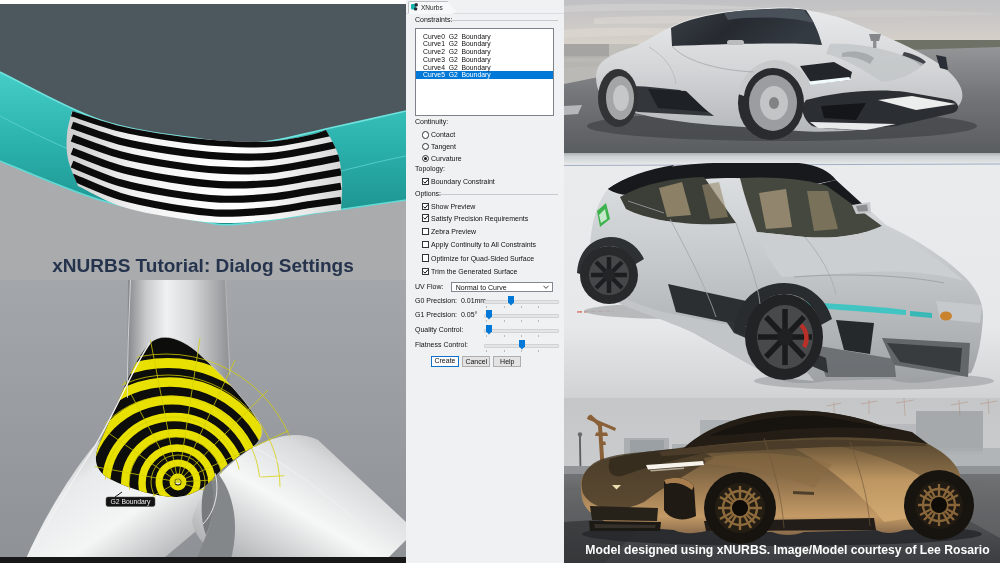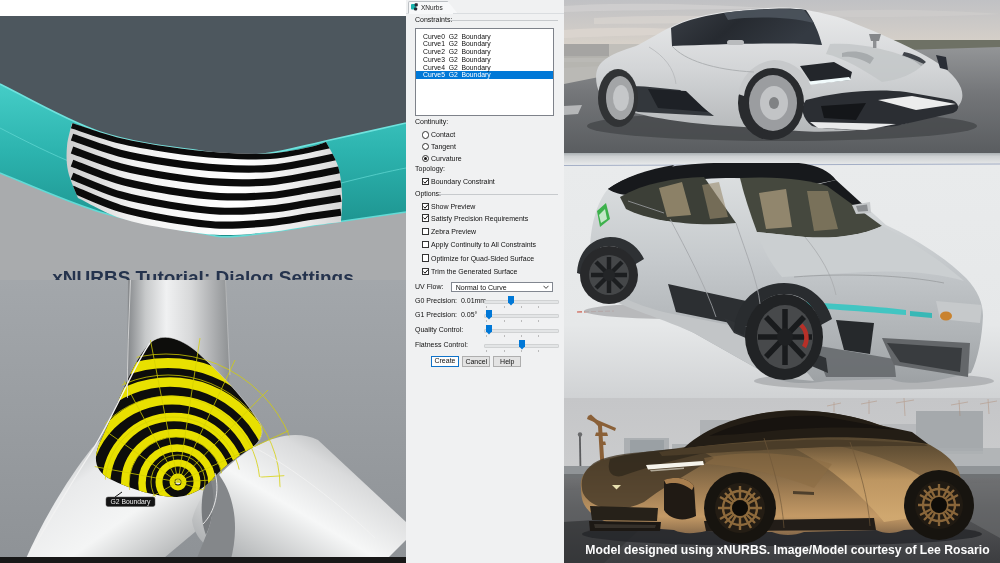--- a/index.html
+++ b/index.html
@@ -5,21 +5,21 @@
 #page{position:relative;width:1000px;height:563px;background:#fff;overflow:hidden;font-family:"Liberation Sans",sans-serif}
 .abs{position:absolute}
 #dlg{left:406px;top:0;width:158px;height:563px;background:#f0f1f2;font-family:"Liberation Sans",sans-serif}
 .lbl{position:absolute;font-size:7px;color:#111;white-space:nowrap}
 .cb{position:absolute;width:5.5px;height:5.5px;border:1px solid #333;background:#fff}
 .rd{position:absolute;width:5.5px;height:5.5px;border:1px solid #333;background:#fff;border-radius:50%}
 </style></head>
 <body>
 <div id="page">
 
-<div id="tl" class="abs" style="left:0;top:16px;width:406px;height:277px">
+<div id="tl" class="abs" style="left:0;top:4px;width:406px;height:277px">
 <svg width="406" height="277" viewBox="0 0 406 277">
 <defs>
 <linearGradient id="tealg" x1="0" y1="0" x2="0" y2="1">
  <stop offset="0" stop-color="#45cdc7"></stop>
             <stop offset="0.45" stop-color="#2cb3ae"></stop>
             <stop offset="1" stop-color="#1b8f8b"></stop>
 </linearGradient>
 <linearGradient id="zebrabg" x1="0" y1="0" x2="1" y2="0">
  <stop offset="0" stop-color="#c9c9c9"></stop>
             <stop offset="0.25" stop-color="#f2f2f2"></stop>

